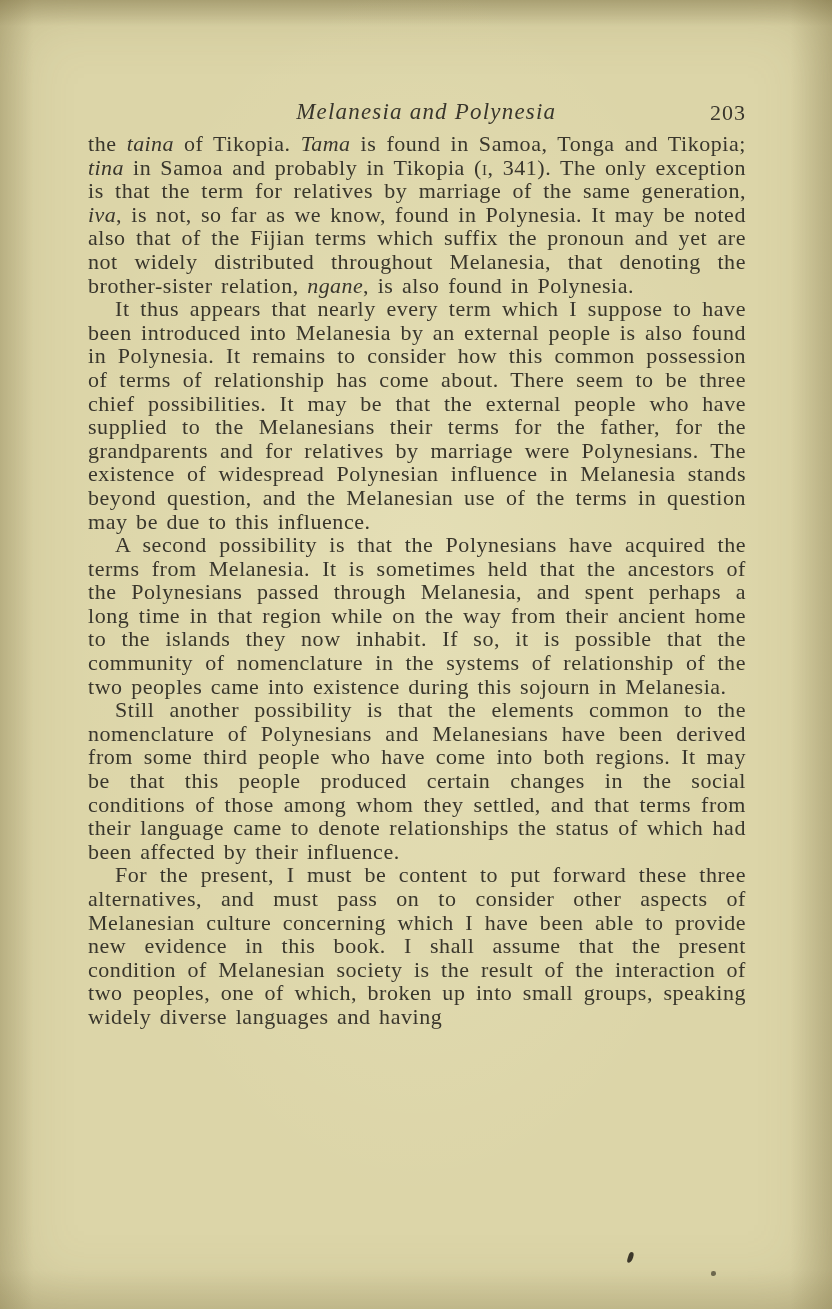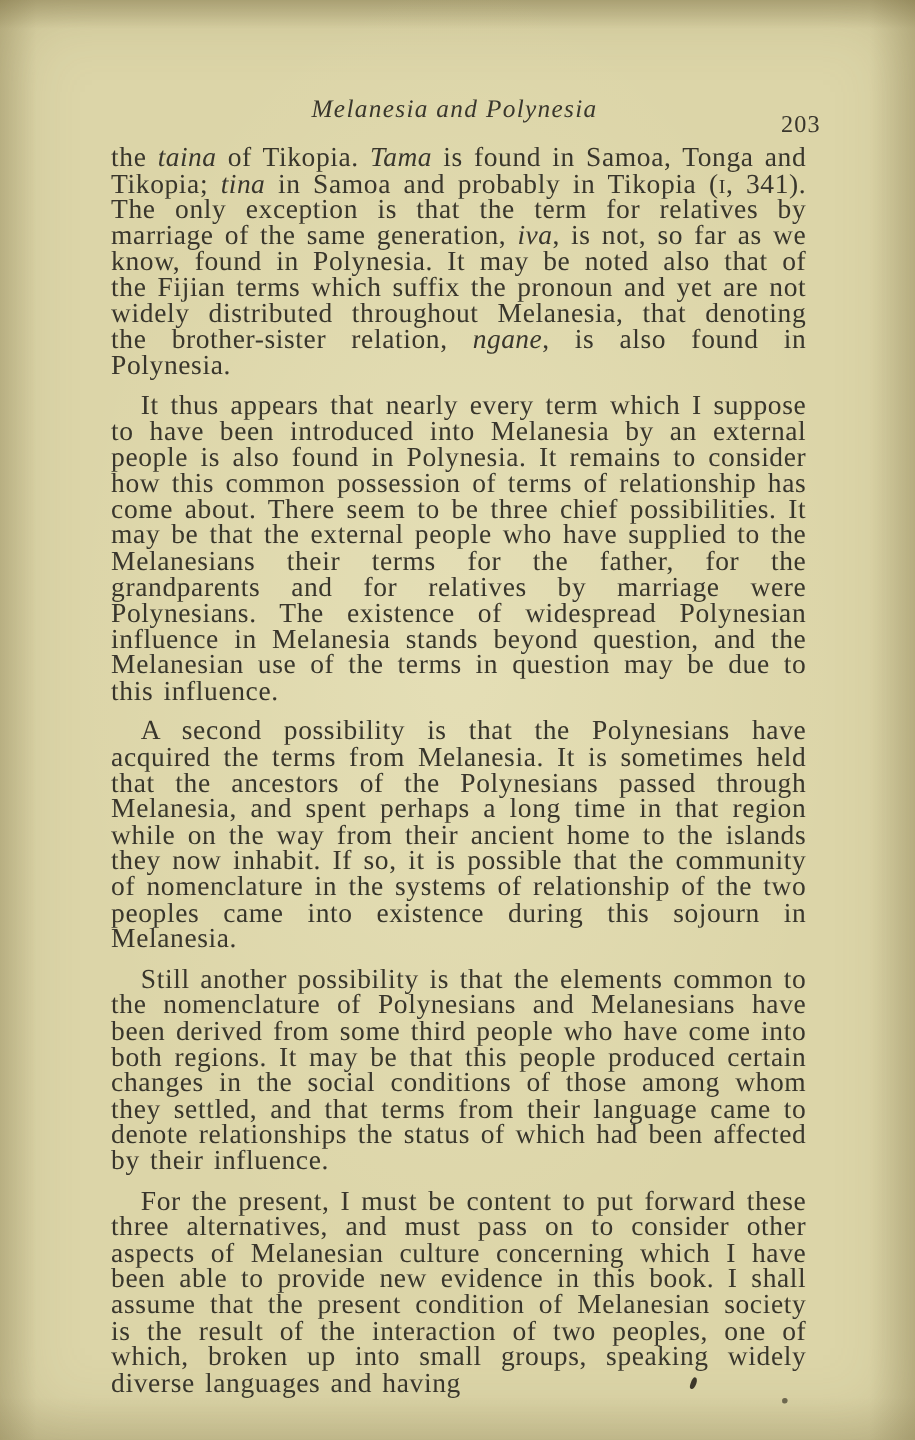--- a/index.html
+++ b/index.html
@@ -33,37 +33,37 @@
   .page-header {
     position: relative;
     height: 30px;
     margin-bottom: 20px;
   }
   .running-title {
     position: absolute;
     left: 50%;
     transform: translateX(-53%);
     top: 0;
-    margin: 4px;
+    margin: 17px;
     font-size: 23px;
     font-weight: normal;
     font-style: italic;
     letter-spacing: 1.2px;
     white-space: nowrap;
   }
   .page-number {
     position: absolute;
     right: 0;
     top: 18px;
     font-size: 22px;
     letter-spacing: 1px;
   }
   .body-text p {
-    margin: 13px;
-    font-size: 25px;
+    margin: 0;
+    font-size: 22px;
     line-height: 23.6px;
     text-align: justify;
     letter-spacing: 0.55px;
     word-spacing: 2.5px;
   }
   .body-text p.indent {
     text-indent: 27px;
   }
   .body-text i {
     font-style: italic;

